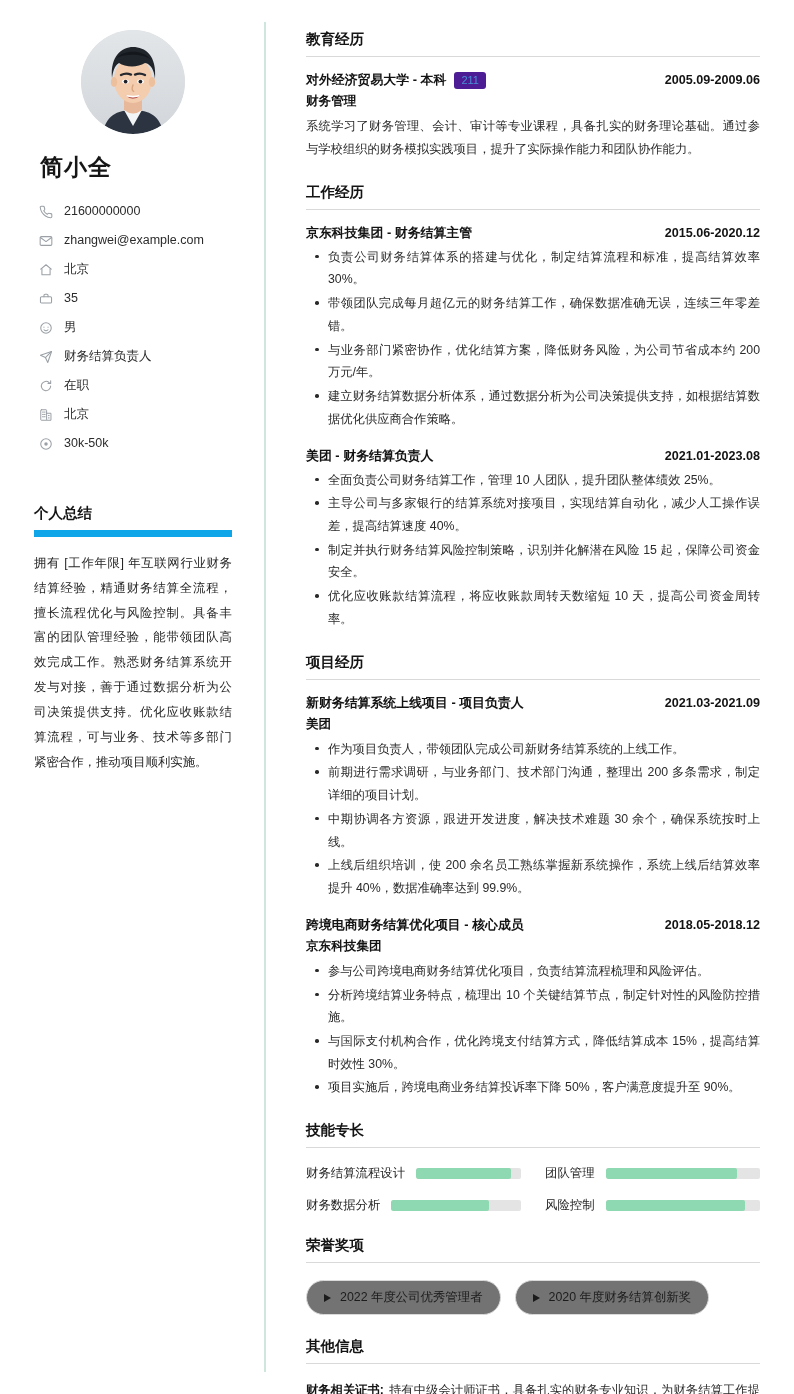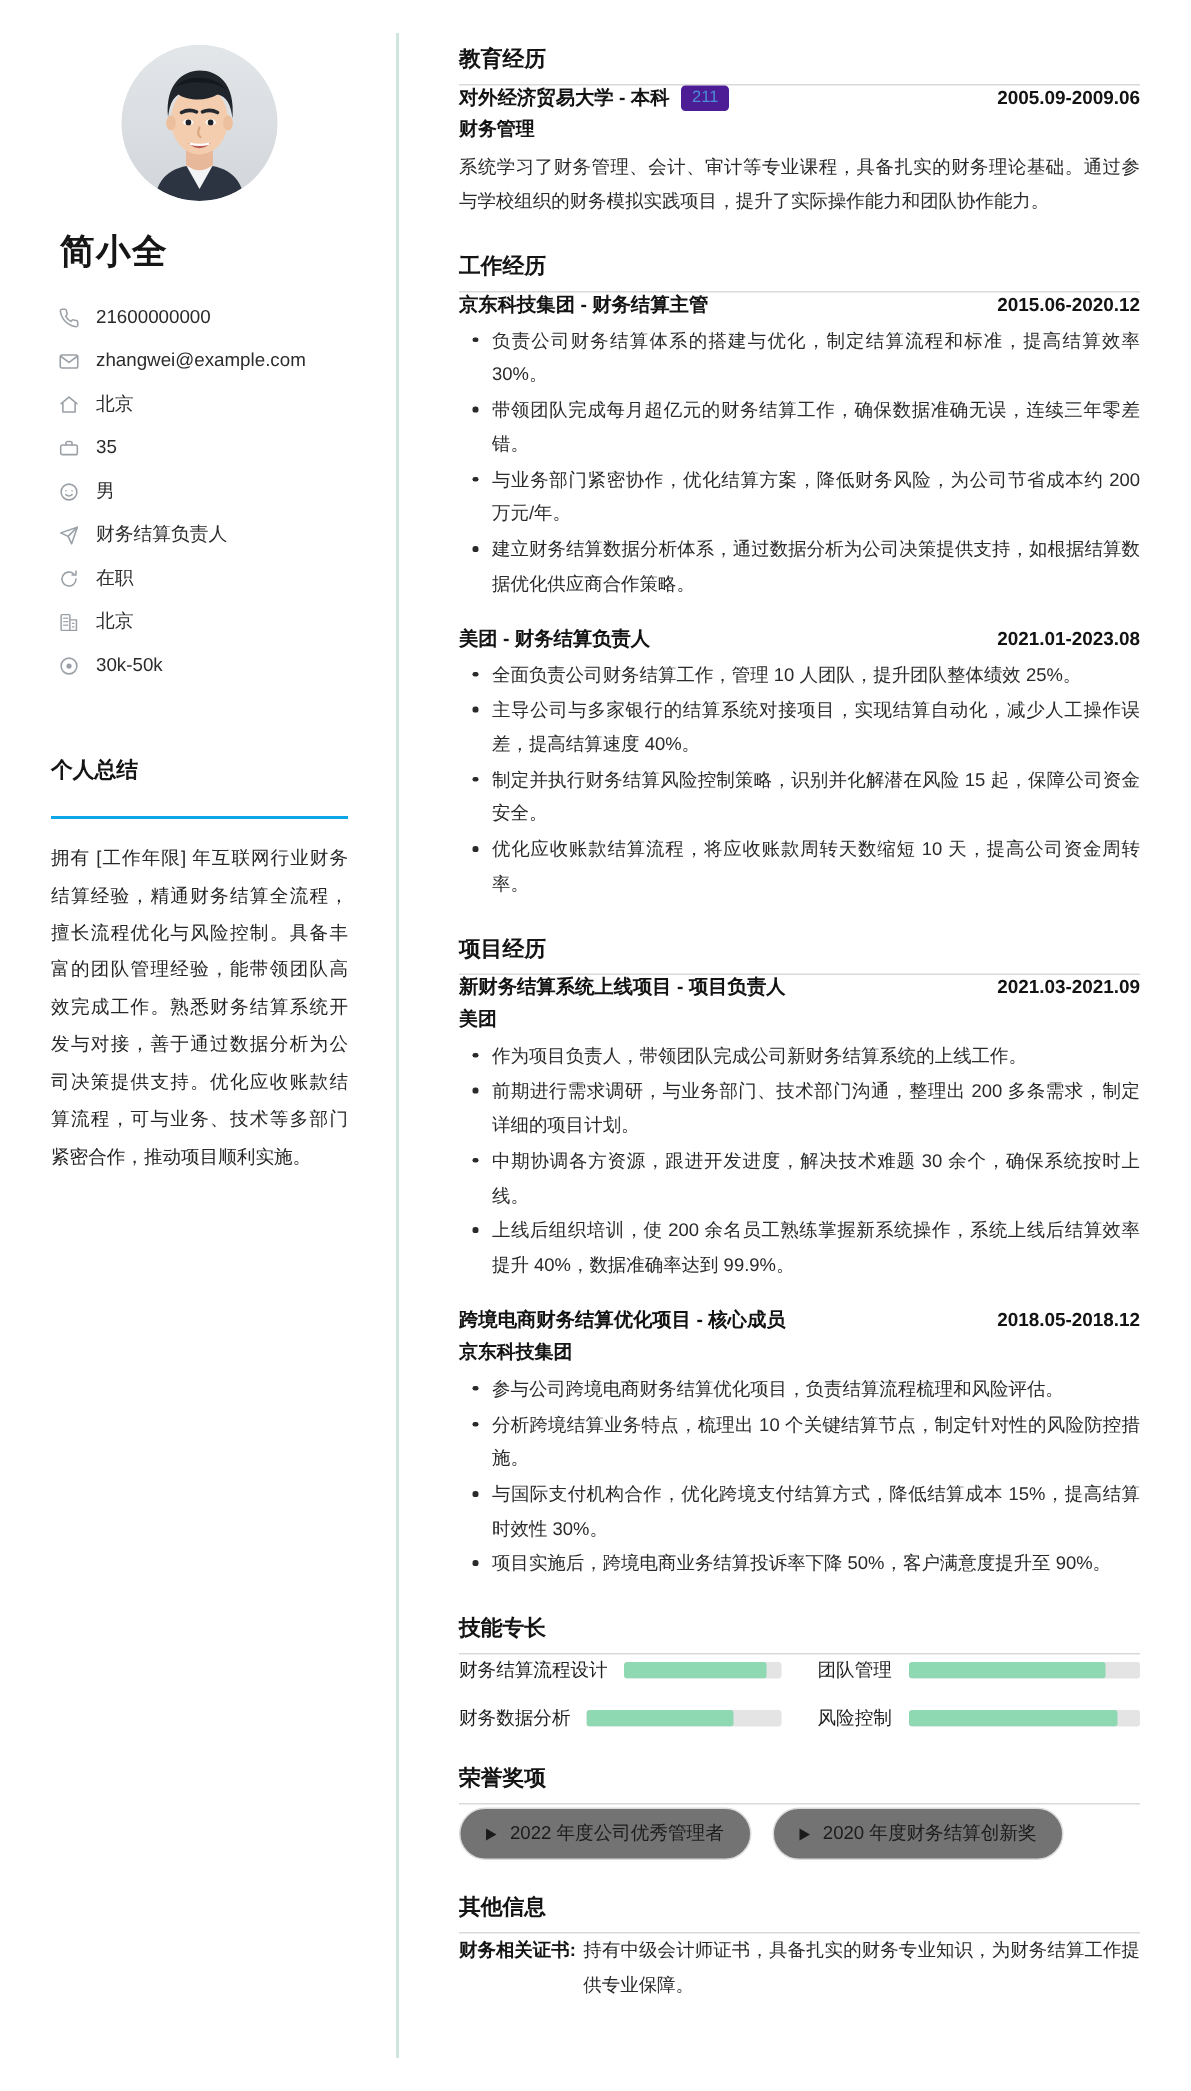--- a/index.html
+++ b/index.html
@@ -78,22 +78,22 @@
     color: #9aa0a6;
   }
   .contact-item .ico svg { width: 14px; height: 14px; display: block; }
   .contact-text { white-space: nowrap; }
 
   .side-section { margin-top: 46px; }
   .side-heading {
     font-size: 14.5px;
     font-weight: bold;
     color: #141414;
-    padding-bottom: 21px;
-    border-bottom: 2px solid #0ea5e9;
+    padding-bottom: 7px;
+    border-bottom: 7px solid #0ea5e9;
     margin-bottom: 14px;
   }
   .summary-text {
     font-size: 12.4px;
     line-height: 2.0;
     color: #262626;
     text-align: justify;
   }
 
   
@@ -101,20 +101,21 @@
     flex: 1 1 auto;
     padding: 30px 34px 0 40px;
   }
   .sec { margin-bottom: 22px; }
   .sec-title {
     font-size: 14.5px;
     font-weight: bold;
     color: #141414;
     padding-bottom: 7px;
     border-bottom: 1px solid #d9d9d9;
+    margin-bottom: 15px;
   }
   .entry { margin-bottom: 17px; }
   .entry:last-child { margin-bottom: 4px; }
   .entry-head {
     display: flex;
     align-items: baseline;
     justify-content: space-between;
     gap: 10px;
     margin-bottom: 4px;
   }

